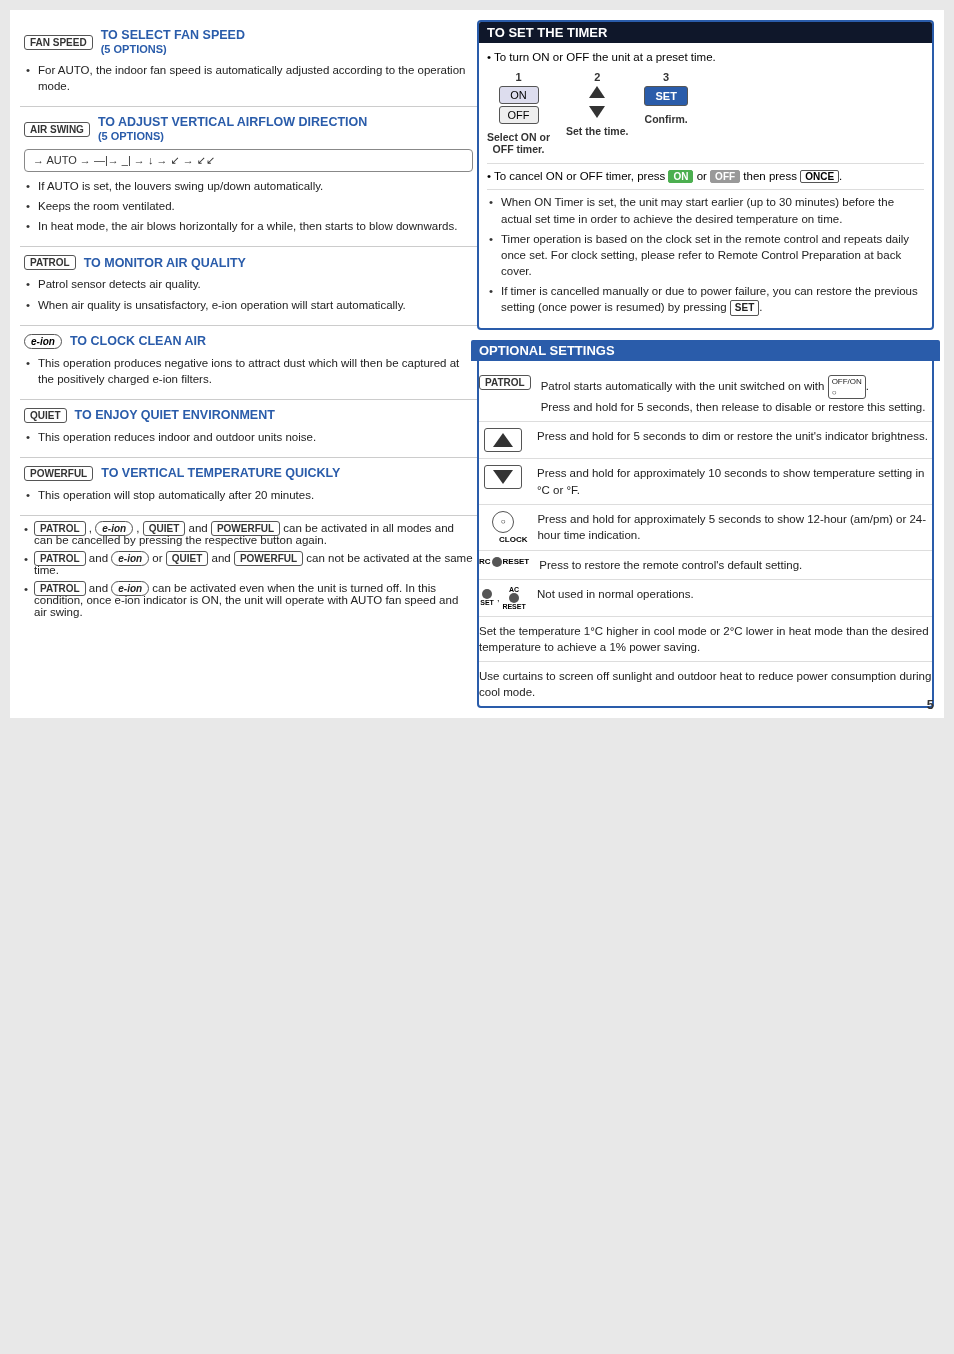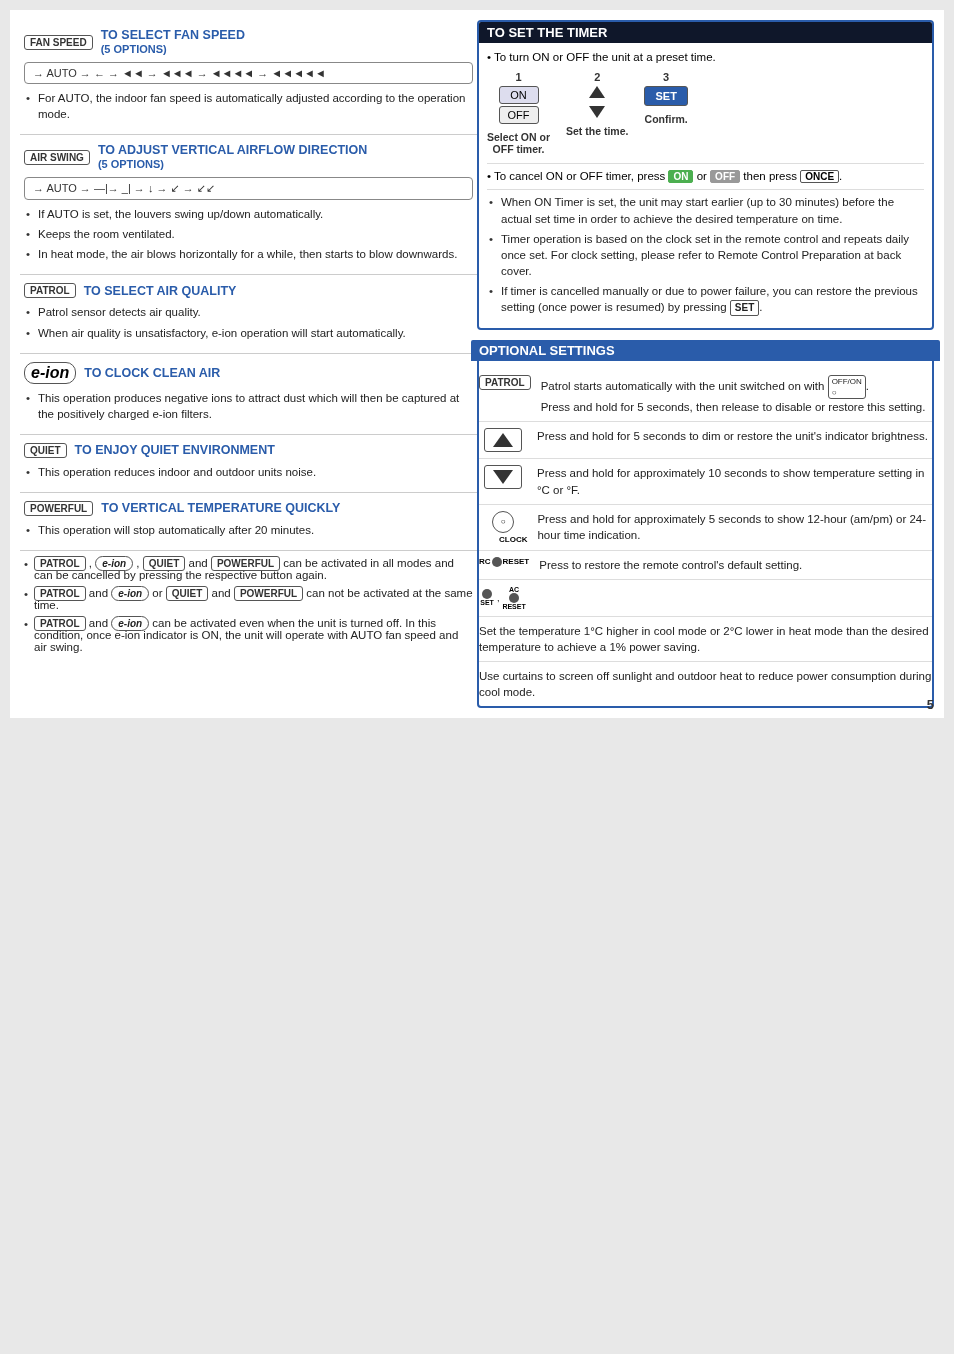--- a/index.html
+++ b/index.html
@@ -205,40 +205,37 @@
 
     
     .bottom-bullets { padding: 6px 4px; font-size: 11.5px; color: #222; }
     .bottom-bullets .bl-item { display: flex; gap: 6px; margin-bottom: 6px; align-items: flex-start; }
     .bl-bullet { color: #333; flex-shrink: 0; margin-top: 1px; }
 
     .e-ion-badge {
       border: 1px solid #555;
       border-radius: 10px;
       padding: 1px 6px;
-      font-size: 16px;
+      font-size: 10px;
       font-style: italic;
       font-weight: bold;
     }
   </style>
 </head>
 <body>
 
 <div class="page">
 
   <div class="left-col">
 
     <div class="section">
       <div class="section-header">
         <span class="badge badge-outline">FAN SPEED</span>
         <span class="section-title">TO SELECT FAN SPEED<br><span style="font-size:11px;color:#2a5caa;">(5 OPTIONS)</span></span>
       </div>
-      <div class="fan-diagram">
-        <span>→ AUTO → ← → ◄◄ → ◄◄◄ → ◄◄◄◄ → ◄◄◄◄◄</span>
-      </div>
       <ul class="bullet-list">
         <li>For AUTO, the indoor fan speed is automatically adjusted according to the operation mode.</li>
       </ul>
     </div>
 
     <div class="section">
       <div class="section-header">
         <span class="badge badge-outline">AIR SWING</span>
         <span class="section-title">TO ADJUST VERTICAL AIRFLOW DIRECTION<br><span style="font-size:11px;color:#2a5caa;">(5 OPTIONS)</span></span>
       </div>
@@ -248,21 +245,21 @@
       <ul class="bullet-list">
         <li>If AUTO is set, the louvers swing up/down automatically.</li>
         <li>Keeps the room ventilated.</li>
         <li>In heat mode, the air blows horizontally for a while, then starts to blow downwards.</li>
       </ul>
     </div>
 
     <div class="section">
       <div class="section-header">
         <span class="badge badge-outline">PATROL</span>
-        <span class="section-title">TO SELECT AIR QUALITY</span>
+        <span class="section-title">TO MONITOR AIR QUALITY</span>
       </div>
       <ul class="bullet-list">
         <li>Patrol sensor detects air quality.</li>
         <li>When air quality is unsatisfactory, e-ion operation will start automatically.</li>
       </ul>
     </div>
 
     <div class="section">
       <div class="section-header">
         <span class="e-ion-badge"><em>e</em>-ion</span>
@@ -454,20 +451,21 @@
               <span style="font-size:7px;font-weight:bold;">SET</span>
             </div>
             <span style="font-size:9px;">,</span>
             <div style="display:flex;flex-direction:column;align-items:center;">
               <span style="font-size:7px;font-weight:bold;line-height:1;">AC</span>
               <div style="width:10px;height:10px;border-radius:50%;background:#555;"></div>
               <span style="font-size:7px;font-weight:bold;">RESET</span>
             </div>
           </div>
         </div>
+        <div class="opt-text">Not used in normal operations.</div>
       </div>
 
       <div class="bottom-note">Set the temperature 1°C higher in cool mode or 2°C lower in heat mode than the desired temperature to achieve a 1% power saving.</div>
       <div class="bottom-note">Use curtains to screen off sunlight and outdoor heat to reduce power consumption during cool mode.</div>
 
     </div>
 
   </div>
 
   <div class="page-number">5</div>

